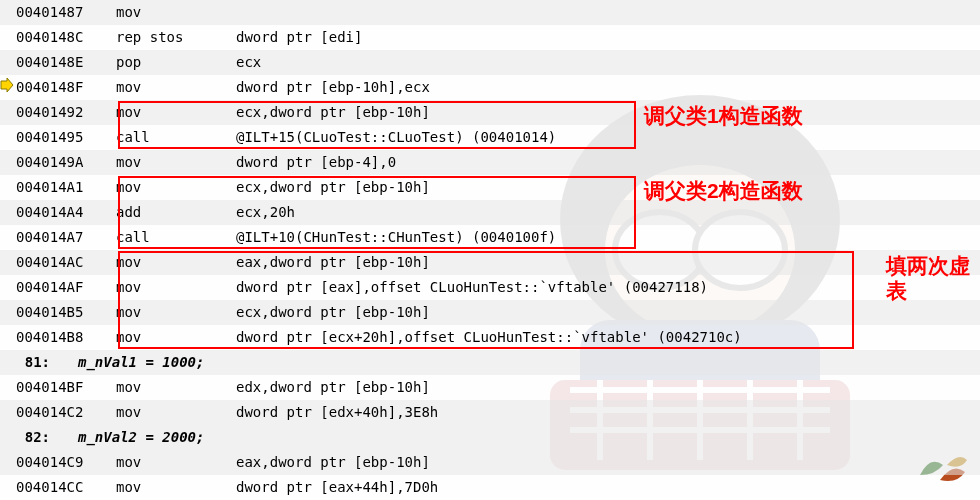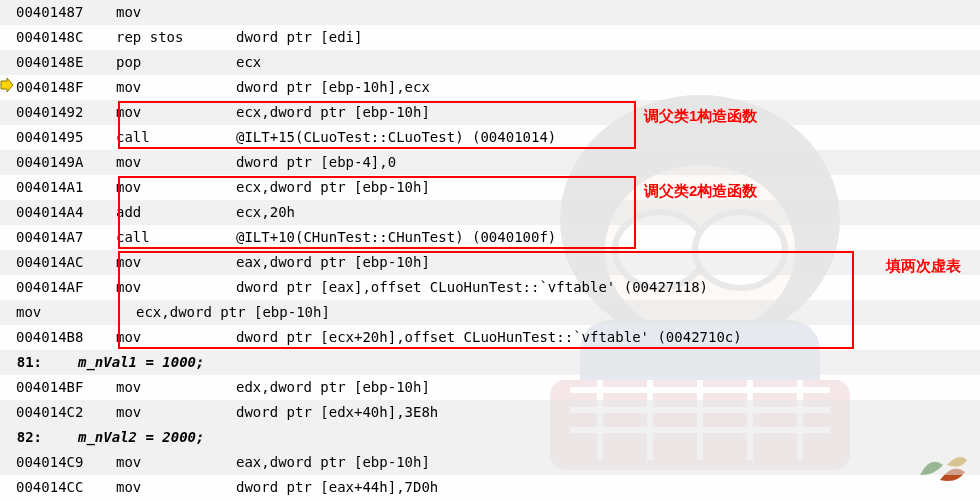--- a/index.html
+++ b/index.html
@@ -39,44 +39,43 @@
     position: relative;
     height: 25px;
     align-items: center;
   }
   .row.alt { background: rgba(230,230,230,0.55); }
   .addr { width: 100px; flex: 0 0 100px; }
   .mnem { width: 120px; flex: 0 0 120px; }
   .ops  { flex: 1; }
   .src-row {
     font-weight: bold;
-    padding-left: 4px;
+    padding-left: 12px;
     background: rgba(230,230,230,0.55);
-    gap: 8px;
   }
   .src-ln { width: 42px; flex: 0 0 42px; text-align: right; padding-right: 4px; }
   .src-code { flex: 1; padding-left: 24px; font-style: italic; }
   .arrow {
     position: absolute;
     left: 0px;
     top: 78px;
     width: 14px; height: 14px;
     z-index: 2;
   }
   .hl-box {
     position: absolute;
     border: 2px solid #ff0000;
     pointer-events: none;
     z-index: 5;
   }
   .annot {
     position: absolute;
     color: #ff0000;
     font-family: "Microsoft YaHei", "SimSun", sans-serif;
-    font-size: 15px;
+    font-size: 21px;
     font-weight: bold;
     z-index: 6;
     pointer-events: none;
   }
 </style>
 </head>
 <body>
 
 <svg class="bg-watermark" viewBox="0 0 500 450">
   <ellipse cx="250" cy="170" rx="140" ry="125" fill="#2a2a2a"></ellipse>
@@ -113,21 +112,21 @@
     <div class="row alt"><span class="addr">0040148E</span><span class="mnem">pop</span><span class="ops">ecx</span></div>
     <div class="row"><span class="addr">0040148F</span><span class="mnem">mov</span><span class="ops">dword ptr [ebp-10h],ecx</span></div>
     <div class="row alt"><span class="addr">00401492</span><span class="mnem">mov</span><span class="ops">ecx,dword ptr [ebp-10h]</span></div>
     <div class="row"><span class="addr">00401495</span><span class="mnem">call</span><span class="ops">@ILT+15(CLuoTest::CLuoTest) (00401014)</span></div>
     <div class="row alt"><span class="addr">0040149A</span><span class="mnem">mov</span><span class="ops">dword ptr [ebp-4],0</span></div>
     <div class="row"><span class="addr">004014A1</span><span class="mnem">mov</span><span class="ops">ecx,dword ptr [ebp-10h]</span></div>
     <div class="row alt"><span class="addr">004014A4</span><span class="mnem">add</span><span class="ops">ecx,20h</span></div>
     <div class="row"><span class="addr">004014A7</span><span class="mnem">call</span><span class="ops">@ILT+10(CHunTest::CHunTest) (0040100f)</span></div>
     <div class="row alt"><span class="addr">004014AC</span><span class="mnem">mov</span><span class="ops">eax,dword ptr [ebp-10h]</span></div>
     <div class="row"><span class="addr">004014AF</span><span class="mnem">mov</span><span class="ops">dword ptr [eax],offset CLuoHunTest::`vftable' (00427118)</span></div>
-    <div class="row alt"><span class="mnem">mov</span><span class="ops">ecx,dword ptr [ebp-10h]</span></div>
+    <div class="row alt"><span class="addr">004014B5</span><span class="mnem">mov</span><span class="ops">ecx,dword ptr [ebp-10h]</span></div>
     <div class="row"><span class="addr">004014B8</span><span class="mnem">mov</span><span class="ops">dword ptr [ecx+20h],offset CLuoHunTest::`vftable' (0042710c)</span></div>
     <div class="row alt src-row"><span class="src-ln">81:</span><span class="src-code">m_nVal1 = 1000;</span></div>
     <div class="row"><span class="addr">004014BF</span><span class="mnem">mov</span><span class="ops">edx,dword ptr [ebp-10h]</span></div>
     <div class="row alt"><span class="addr">004014C2</span><span class="mnem">mov</span><span class="ops">dword ptr [edx+40h],3E8h</span></div>
     <div class="row src-row"><span class="src-ln">82:</span><span class="src-code">m_nVal2 = 2000;</span></div>
     <div class="row alt"><span class="addr">004014C9</span><span class="mnem">mov</span><span class="ops">eax,dword ptr [ebp-10h]</span></div>
     <div class="row"><span class="addr">004014CC</span><span class="mnem">mov</span><span class="ops">dword ptr [eax+44h],7D0h</span></div>
   </div>
 
 <div id="overlays">

